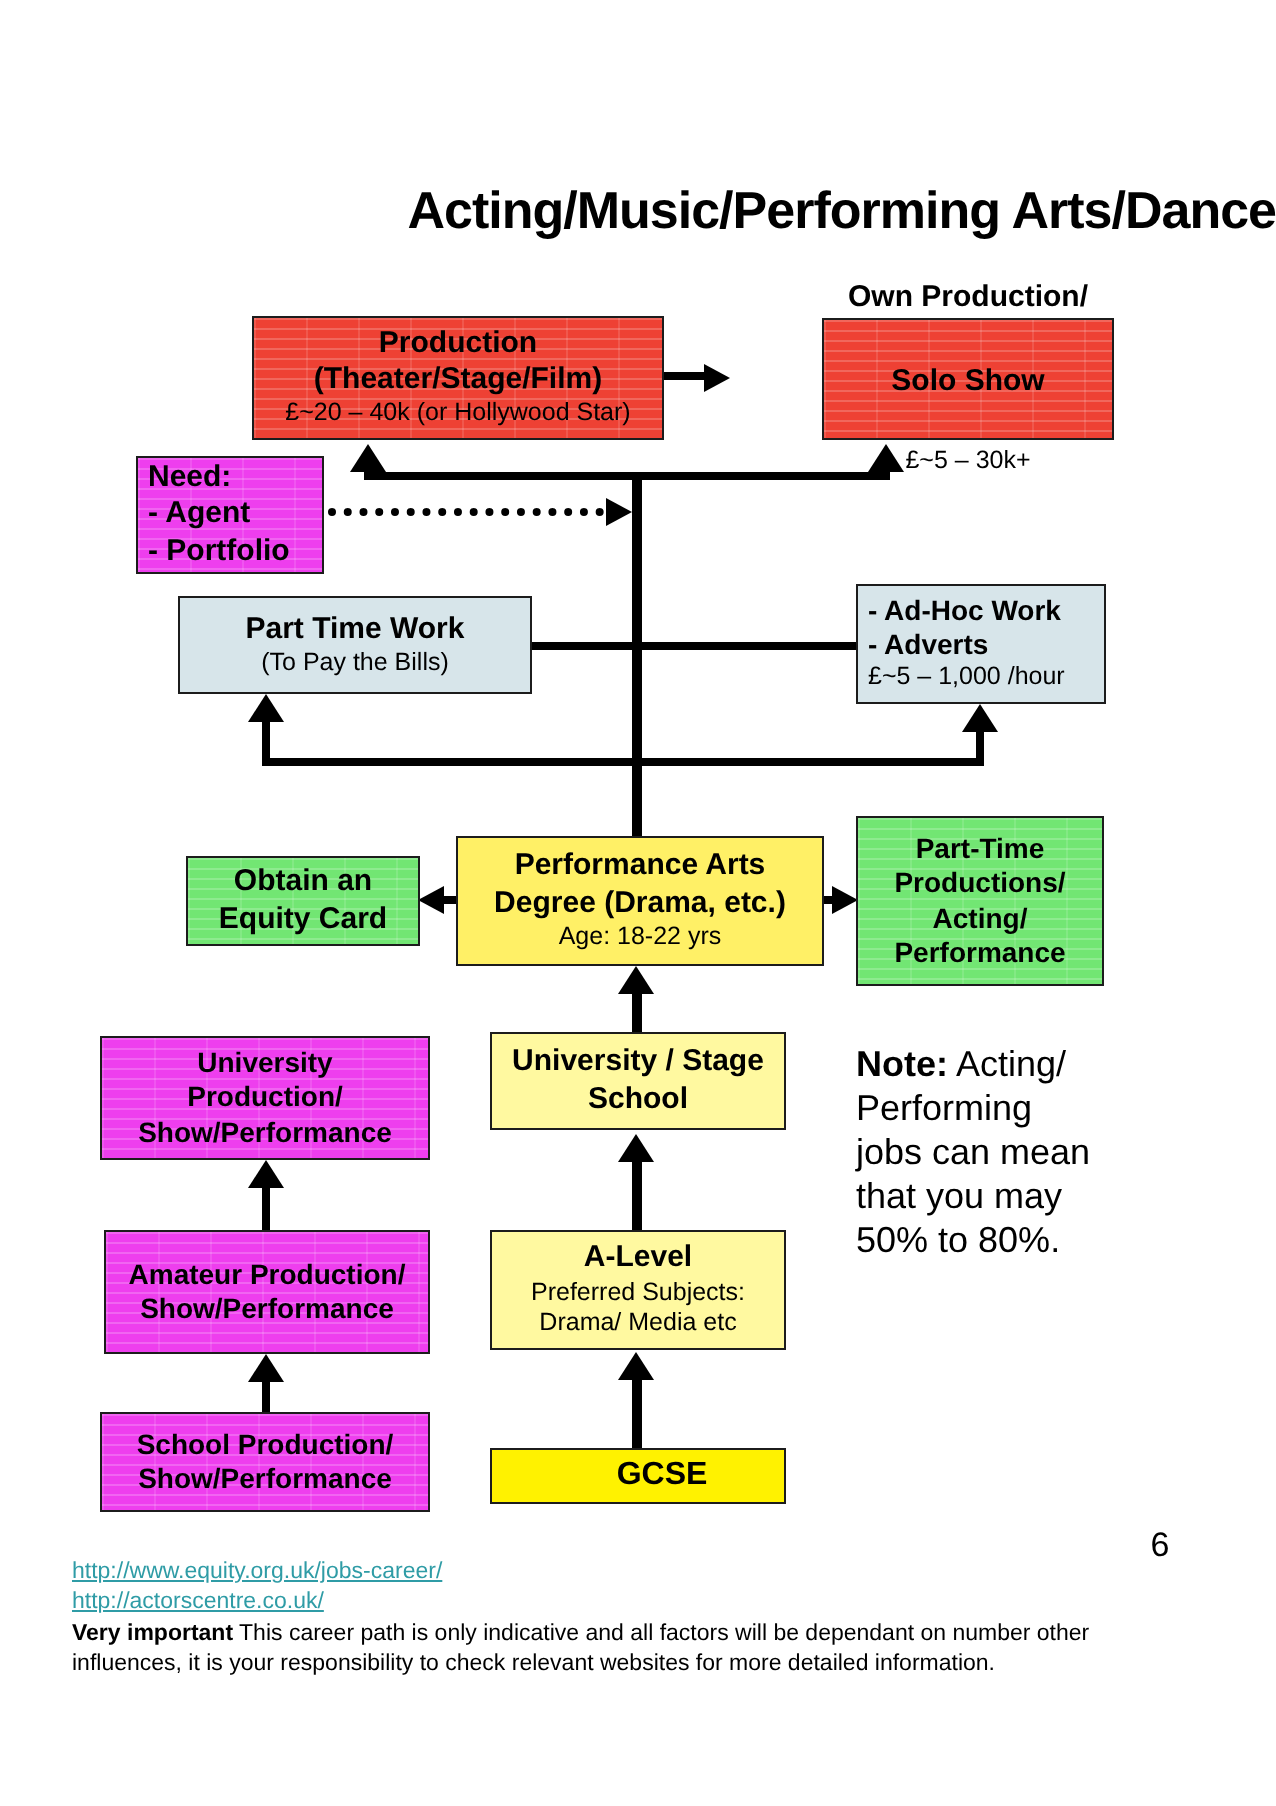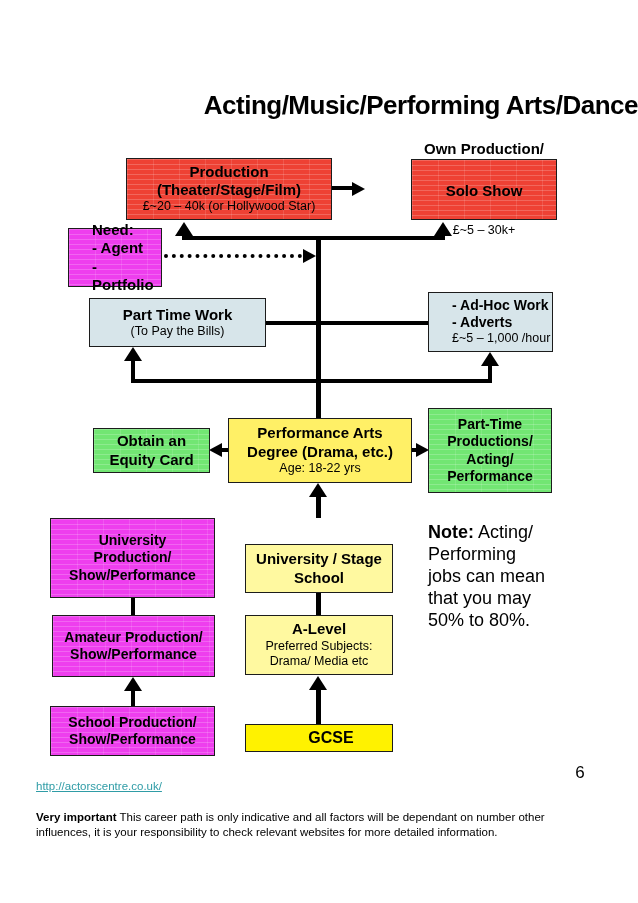--- a/index.html
+++ b/index.html
@@ -7,21 +7,21 @@
     width:638px;height:903px;position:relative;background:#ffffff;
     font-family:"Liberation Sans","DejaVu Sans",sans-serif;color:#000;
     overflow:hidden;
   }
   
   .box{
     position:absolute;border:1px solid #1c1c1c;box-sizing:border-box;
     display:flex;flex-direction:column;justify-content:center;align-items:center;
     text-align:center;font-weight:bold;line-height:1.22;
   }
-  .box.leftalign{align-items:flex-start;text-align:left;padding-left:23px;}
+  .box.leftalign{align-items:flex-start;text-align:left;padding-left:5px;}
   .tex{
     background-image:
       repeating-linear-gradient(180deg, rgba(255,255,255,.20) 0 1px, rgba(0,0,0,0) 1px 5px),
       repeating-linear-gradient(90deg, rgba(255,255,255,.12) 0 1px, rgba(0,0,0,0) 1px 26px);
   }
   .red{background-color:#ee4134;margin-left:44px;}
   .magenta{background-color:#ee3eee;}
   .lblue{background-color:#d7e5ea;}
   .ymid{background-color:#fff066;}
   .ypale{background-color:#fff9a0;}
@@ -154,26 +154,26 @@
   <div>Equity Card</div>
 </div>
 
 <div class="box green tex t14" style="left:428px;top:408px;width:124px;height:85px;">
   <div>Part-Time</div>
   <div>Productions/</div>
   <div>Acting/</div>
   <div>Performance</div>
 </div>
 
-<div class="box ypale t15" style="left:245px;top:544px;width:148px;height:49px;">
+<div class="box ypale t15" style="left:245px;top:516px;width:148px;height:49px;">
   <div>University / Stage</div>
   <div>School</div>
 </div>
 
-<div class="box magenta tex t14" style="left:50px;top:518px;width:165px;height:80px;">
+<div class="box magenta tex t14" style="left:50px;top:518px;width:165px;height:62px;">
   <div>University</div>
   <div>Production/</div>
   <div>Show/Performance</div>
 </div>
 
 <div class="box ypale t15" style="left:245px;top:615px;width:148px;height:60px;">
   <div>A-Level</div>
   <div class="sub">Preferred Subjects:</div>
   <div class="sub">Drama/ Media etc</div>
 </div>
@@ -194,20 +194,21 @@
 
 <div class="note">
   <div><b>Note:</b><span> Acting/</span></div>
   <div>Performing</div>
   <div>jobs can mean</div>
   <div>that you may</div>
   <div>50% to 80%.</div>
 </div>
 
 <div class="links">
+  <a href="#">http://www.equity.org.uk/jobs-career/</a>
   <a href="#">http://actorscentre.co.uk/</a>
 </div>
 
 <div class="disclaimer">
   <b>Very important</b><span> This career path is only indicative and all factors will be dependant on number other influences, it is your responsibility to check relevant websites for more detailed information.</span>
 </div>
 
 <div class="pagenum">6</div>
 
 </body></html>

